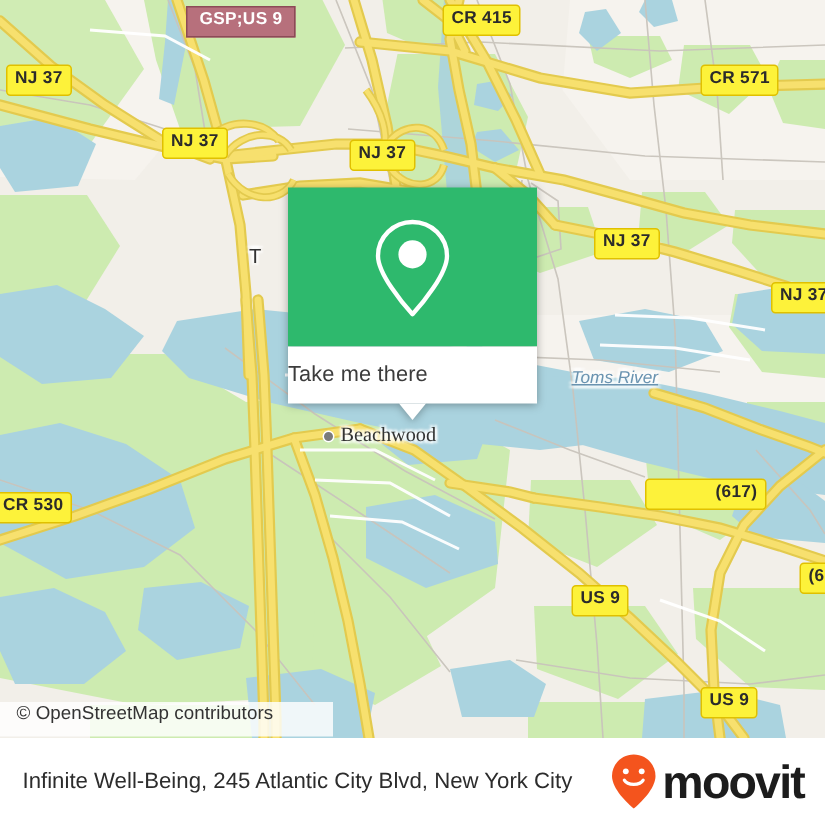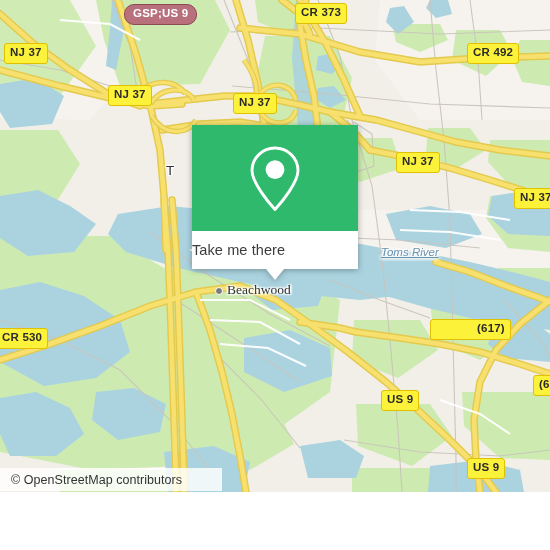--- a/index.html
+++ b/index.html
@@ -24,21 +24,21 @@
     overflow: hidden;
   }
   #map svg { display: block; }
 
   
   #attribution {
     position: absolute;
     left: 0; top: 468px;
     height: 23px;
     background: rgba(255,255,255,0.82);
-    display: flex; align-items: center;
+    display: flex; 
     padding: 0 10px 0 11px;
     box-sizing: border-box;
     font-size: 12.5px;
     color: #333333;
     letter-spacing: 0.05px;
     z-index: 40;
   }
 
   
   .shield {
@@ -52,21 +52,21 @@
     font-size: 11.5px;
     line-height: 1;
     padding: 3px 5px 4px 5px;
     white-space: nowrap;
     font-family: "Liberation Sans", sans-serif;
     letter-spacing: 0.2px;
   }
   .shield.pill {
     background: #b7707c;
     border: 1.6px solid #8c4a57;
-    border-radius: 10px;
+    border-radius: 0;
     color: #ffffff;
     padding: 3px 8px 4px 8px;
   }
 
   
   .place {
     position: absolute;
     z-index: 20;
     color: #3d3d3d;
     font-size: 13px;
@@ -343,23 +343,23 @@
     </svg>
 
     <div class="place city" style="left:166px;top:163px;">T</div>
 
     <div class="citydot" style="left:215px;top:287px;"></div>
     <div class="place city" style="left:227px;top:282px;font-family:Liberation Serif, serif;">Beachwood</div>
 
     <div class="place water" style="left:381px;top:246px;text-decoration:underline;">Toms River</div>
 
     <div class="shield pill" style="left:124px;top:4px;">GSP;US 9</div>
-    <div class="shield" style="left:295px;top:3px;">CR 373</div>
+    <div class="shield" style="left:295px;top:3px;">CR 415</div>
     <div class="shield" style="left:4px;top:43px;">NJ 37</div>
-    <div class="shield" style="left:467px;top:43px;">CR 492</div>
+    <div class="shield" style="left:467px;top:43px;">CR 571</div>
     <div class="shield" style="left:108px;top:85px;">NJ 37</div>
     <div class="shield" style="left:233px;top:93px;">NJ 37</div>
     <div class="shield" style="left:396px;top:152px;">NJ 37</div>
     <div class="shield" style="left:514px;top:188px;">NJ 37</div>
     <div class="shield" style="left:-4px;top:328px;">CR 530</div>
     <div class="shield" style="left:430px;top:319px;padding-left:46px;">(617)</div>
     <div class="shield" style="left:381px;top:390px;">US 9</div>
     <div class="shield" style="left:533px;top:375px;">(6</div>
     <div class="shield" style="left:467px;top:458px;">US 9</div>
 
@@ -374,14 +374,26 @@
         <path d="M29 4 C16.3 4 6 14.1 6 26.6 C6 38.5 22.5 58.5 29 65.5 C35.5 58.5 52 38.5 52 26.6 C52 14.1 41.7 4 29 4 Z" fill="none" stroke="#ffffff" stroke-width="2.9" stroke-linejoin="round"></path>
         <circle cx="29" cy="25.6" r="9.4" fill="#ffffff"></circle>
       </svg>
     </div>
     <div id="popup-footer">
       <span>Take me there</span>
     </div>
     <div id="popup-tail"></div>
   </div>
 
+  <div id="footer">
+    <div id="footer-title">Infinite Well-Being, 245 Atlantic City Blvd, New York City</div>
+    <div id="brand">
+      <svg width="33" height="40" viewBox="0 0 33 40">
+        <path d="M16.5 2 C8.5 2 2 8.4 2 16.3 C2 24.8 12.3 34.6 16.5 38 C20.7 34.6 31 24.8 31 16.3 C31 8.4 24.5 2 16.5 2 Z" fill="#f4541d"></path>
+        <circle cx="11.2" cy="13.2" r="1.95" fill="#ffffff"></circle>
+        <circle cx="21.8" cy="13.2" r="1.95" fill="#ffffff"></circle>
+        <path d="M10.2 19.1 C12.4 22.9 20.6 22.9 22.8 19.1" fill="none" stroke="#ffffff" stroke-width="2.1" stroke-linecap="round"></path>
+      </svg>
+      <span id="brand-word">moovit</span>
+    </div>
+  </div>
 
 </div>
 
 </body></html>

